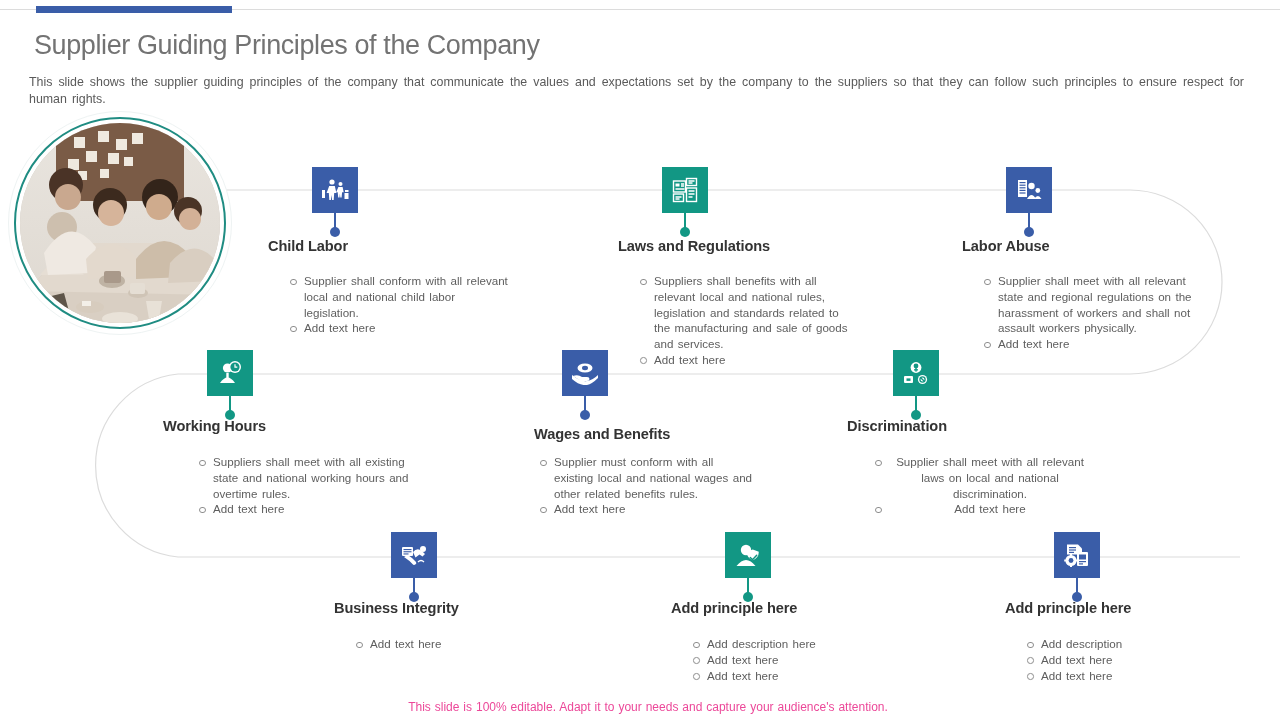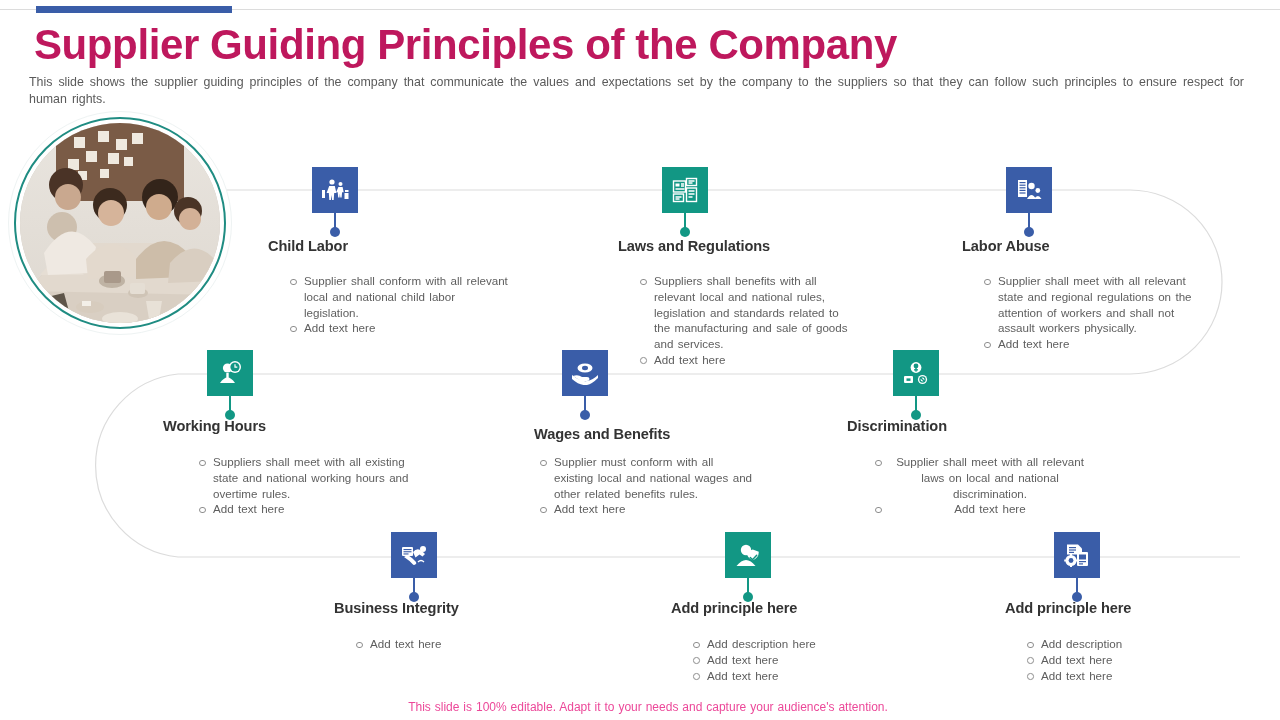--- a/index.html
+++ b/index.html
@@ -25,24 +25,24 @@
   #top-bar {
     position: absolute; left: 36px; top: 6px;
     width: 196px; height: 7px;
     background: #3a5da8;
   }
 
   
   #page-title {
     position: absolute; left: 34px; top: 20px;
     width: 1220px;
-    font-size: 42px;
-    font-weight: 700;
+    font-size: 27px;
+    font-weight: 400;
     letter-spacing: -0.4px;
-    color: #be185d;
+    color: #737373;
     line-height: 50px;
     white-space: nowrap;
   }
   #page-subtitle {
     position: absolute; left: 29px; top: 74px;
     width: 1215px;
     font-size: 12.4px;
     line-height: 17px;
     color: #5a5a5a;
     text-align: justify;
@@ -284,21 +284,21 @@
       <circle cx="15.5" cy="8" r="3.2"></circle>
       <path d="M11 21 q4.5 -8 9 0 z"></path>
       <path d="M18 21 q4 -6 7.5 0 z"></path>
       <circle cx="21.8" cy="12.5" r="2.4"></circle>
     </svg>
   </div>
   <div class="stem blue-s" style="left:66px; top:46px;"></div>
   <div class="stem-dot blue-s" style="left:62px; top:60px;"></div>
   <div class="node-title" style="left:0; top:71px;">Labor Abuse</div>
   <ul class="bullets" style="left:0; top:90px; width:222px;">
-    <li>Supplier shall meet with all relevant state and regional regulations on the attention of workers and shall not assault workers physically.</li>
+    <li>Supplier shall meet with all relevant state and regional regulations on the harassment of workers and shall not assault workers physically.</li>
     <li>Add text here</li>
   </ul>
 </div>
 
 <div class="node" id="n3" style="left:163px; top:350px;">
   <div class="icon-box teal" style="left:44px; top:0;">
     <svg width="26" height="24" viewBox="0 0 26 24" fill="#ffffff">
       <circle cx="10.5" cy="7" r="4.6"></circle>
       <circle cx="18" cy="6" r="6" fill="#ffffff"></circle>
       <circle cx="18" cy="6" r="4.6" fill="#129784"></circle>

